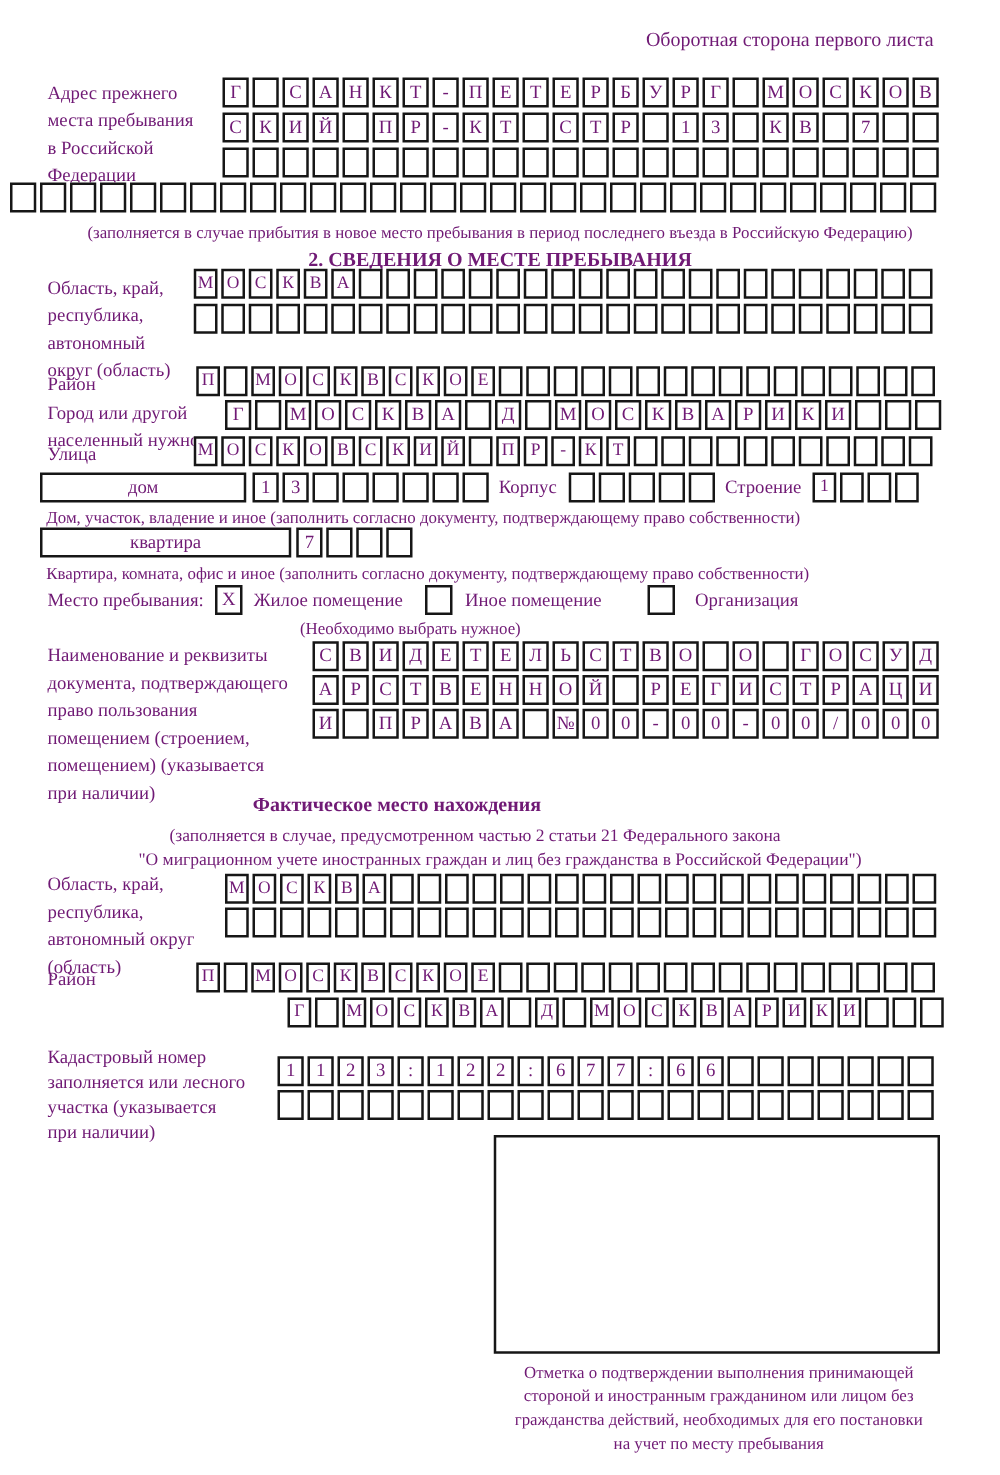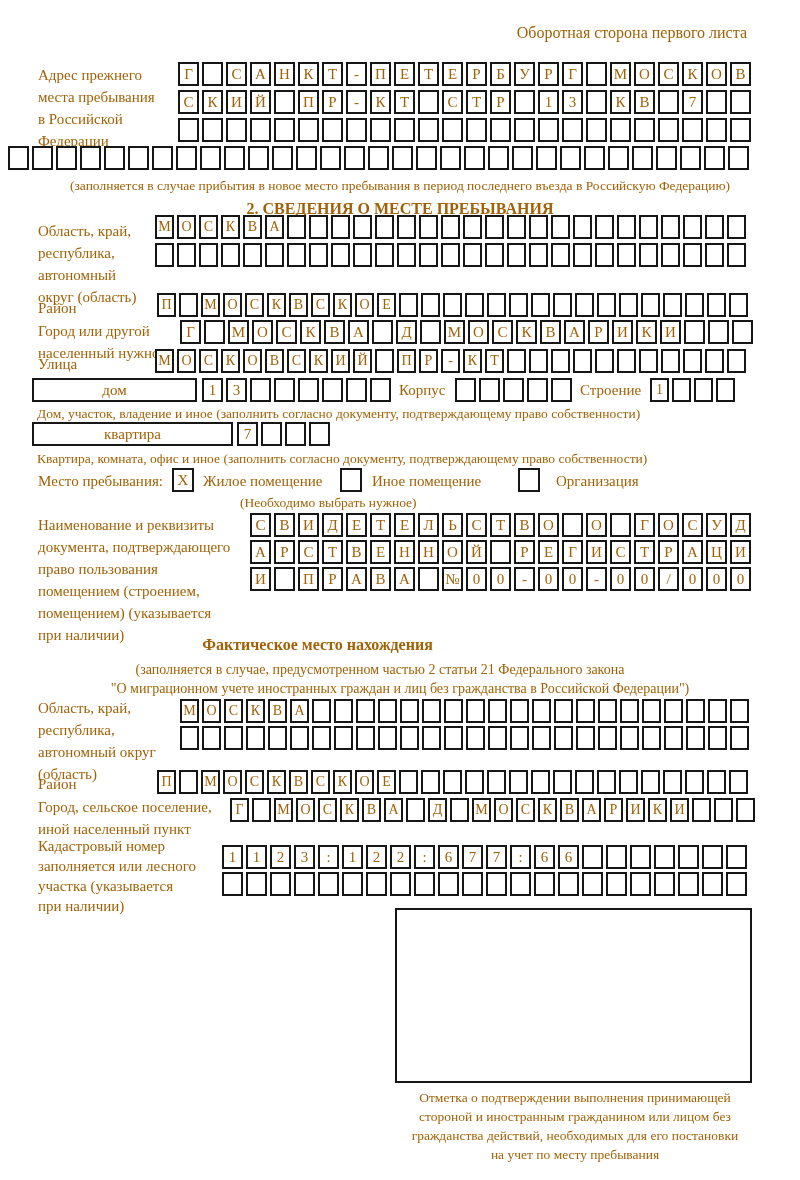--- a/index.html
+++ b/index.html
@@ -1,19 +1,19 @@
 <!DOCTYPE html>
 <html lang="ru"><head>
 <meta charset="utf-8">
 <style>
   html,body{margin:0;padding:0;background:#fff;}
   #page{
     position:relative;
     width:800px;height:1180px;
-    background:#fff;color:#a16207;
+    background:#fff;color:#701a75;
     font-family:"Liberation Serif","DejaVu Serif",serif;
     overflow:hidden;
   }
   .abs{position:absolute;}
   .txt{font-size:15px;line-height:22px;white-space:nowrap;}
   .cap{font-size:13.5px;line-height:19px;white-space:nowrap;}
   .bold{font-weight:bold;}
   .center{text-align:center;}
   .cells{position:absolute;display:flex;gap:3px;}
   .cell{
@@ -539,24 +539,20 @@
       <span class="cell"></span>
       <span class="cell"></span>
       <span class="cell"></span>
       <span class="cell"></span>
       <span class="cell"></span>
       <span class="cell"></span>
       <span class="cell"></span>
       <span class="cell"></span>
     </div>
 
-  <div class="abs" style="left:38px;top:796px;">
-    <div class="txt">Город, сельское поселение,</div>
-    <div class="txt">иной населенный пункт</div>
-  </div>
   <div class="cells p22" style="left:230px;top:798px;">
       <span class="cell">Г</span>
       <span class="cell"></span>
       <span class="cell">М</span>
       <span class="cell">О</span>
       <span class="cell">С</span>
       <span class="cell">К</span>
       <span class="cell">В</span>
       <span class="cell">А</span>
       <span class="cell"></span>

